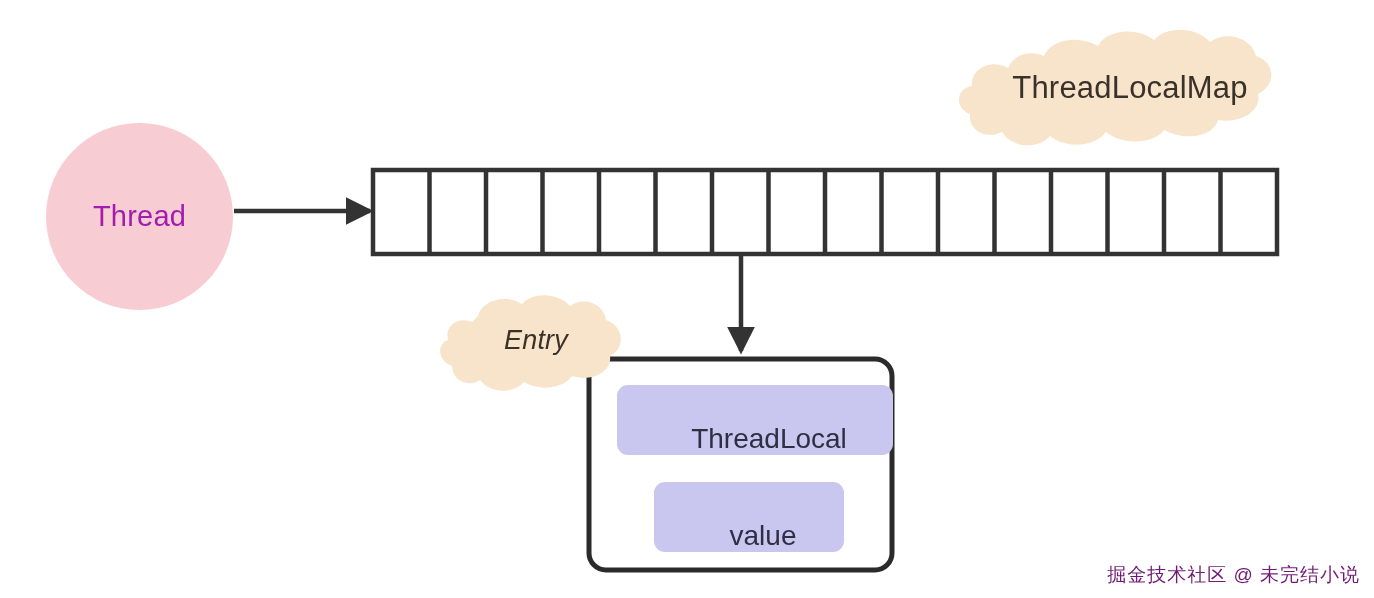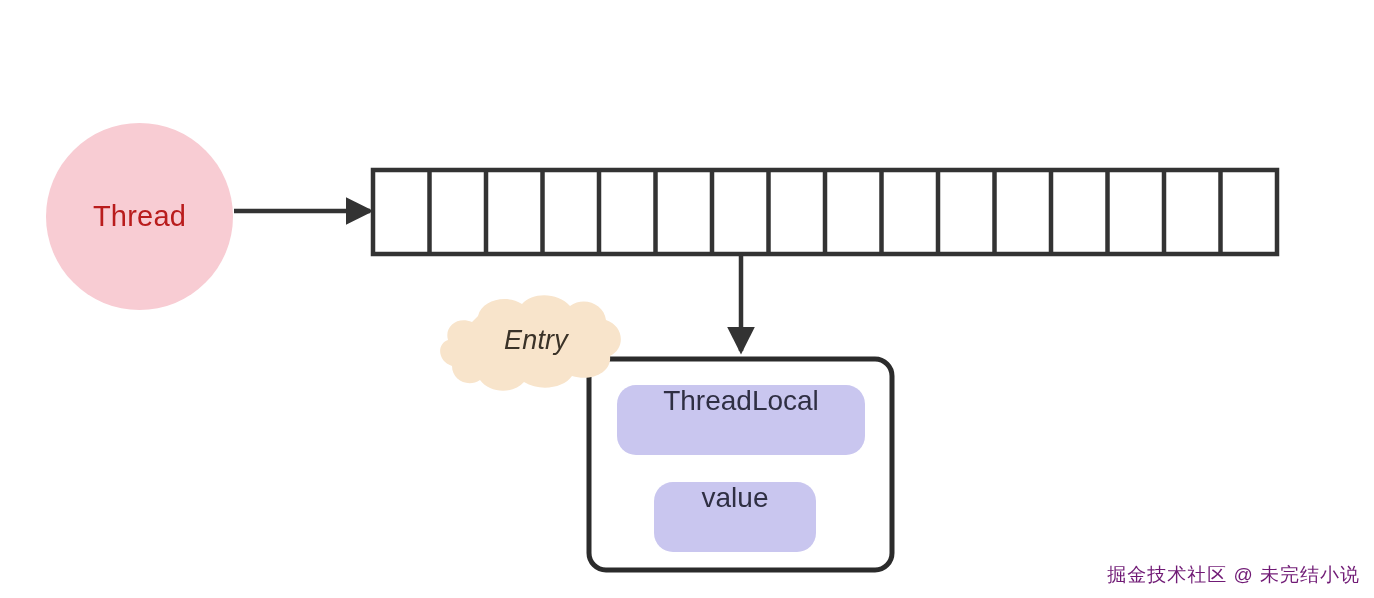--- a/index.html
+++ b/index.html
@@ -26,21 +26,21 @@
     width: 187px;
     height: 187px;
     border-radius: 50%;
     background: #f8ccd3;
     display: flex;
     align-items: center;
     justify-content: center;
   }
   .thread-circle .label {
     font-size: 29px;
-    color: #b91c1c;
+    color: #a21caf;
     letter-spacing: 0.2px;
   }
 
   
   #vec {
     position: absolute;
     left: 0;
     top: 0;
     width: 1374px;
     height: 598px;
@@ -81,25 +81,26 @@
   #cloud-entry .cloud-label {
     font-size: 27px;
     letter-spacing: 0.2px;
     padding-right: 4px;
   }
 
   
   .chip {
     position: absolute;
     background: #c9c6ef;
-    border-radius: 19px;
+    border-radius: 11px;
     display: flex;
-    align-items: flex-start;
+    align-items: flex-end;
     justify-content: center;
     color: #2f2f43;
+    padding-left: 28px;
   }
   #chip-threadlocal {
     left: 617px;
     top: 385px;
     width: 248px;
     height: 70px;
     font-size: 28px;
   }
   #chip-value {
     left: 654px;
@@ -162,20 +163,32 @@
 
     <g>
       <line x1="741" y1="254" x2="741" y2="351" stroke="#333333" stroke-width="4.5" marker-end="url(#arrowhead)"></line>
     </g>
 
     <g>
       <rect x="589" y="359" width="303" height="211" rx="17" ry="17" fill="#ffffff" stroke="#2b2b2b" stroke-width="5"></rect>
     </g>
   </svg>
 
+  <div class="cloud" id="cloud-map">
+    <svg viewBox="0 0 360 128" width="360" height="128" xmlns="http://www.w3.org/2000/svg">
+      <path d="M58,44 C40,34 20,46 22,62 C6,64 4,84 20,90 C18,106 36,116 52,108
+               C62,124 88,126 100,112 C118,126 146,122 156,108
+               C174,122 204,120 214,106 C236,118 264,112 268,96
+               C292,100 312,86 308,70 C326,62 326,38 306,32
+               C302,14 276,6 260,18 C246,2 216,2 204,16
+               C186,2 156,6 148,22 C128,10 100,16 94,32
+               C80,26 64,30 58,44 Z" fill="#f8e4cb"></path>
+    </svg>
+    <div class="cloud-label">ThreadLocalMap</div>
+  </div>
 
   <div class="cloud" id="cloud-entry">
     <svg viewBox="0 0 200 104" width="200" height="104" xmlns="http://www.w3.org/2000/svg">
       <path d="M36,34 C22,28 8,38 12,52 C0,56 2,74 16,78 C16,92 32,100 44,92
                C54,106 78,106 88,94 C104,104 128,100 136,88
                C156,94 176,84 174,68 C190,60 188,38 170,32
                C168,16 148,8 134,18 C122,4 96,4 86,16
                C70,6 46,12 42,28 Z" fill="#f8e4cb"></path>
     </svg>
     <div class="cloud-label">Entry</div>

